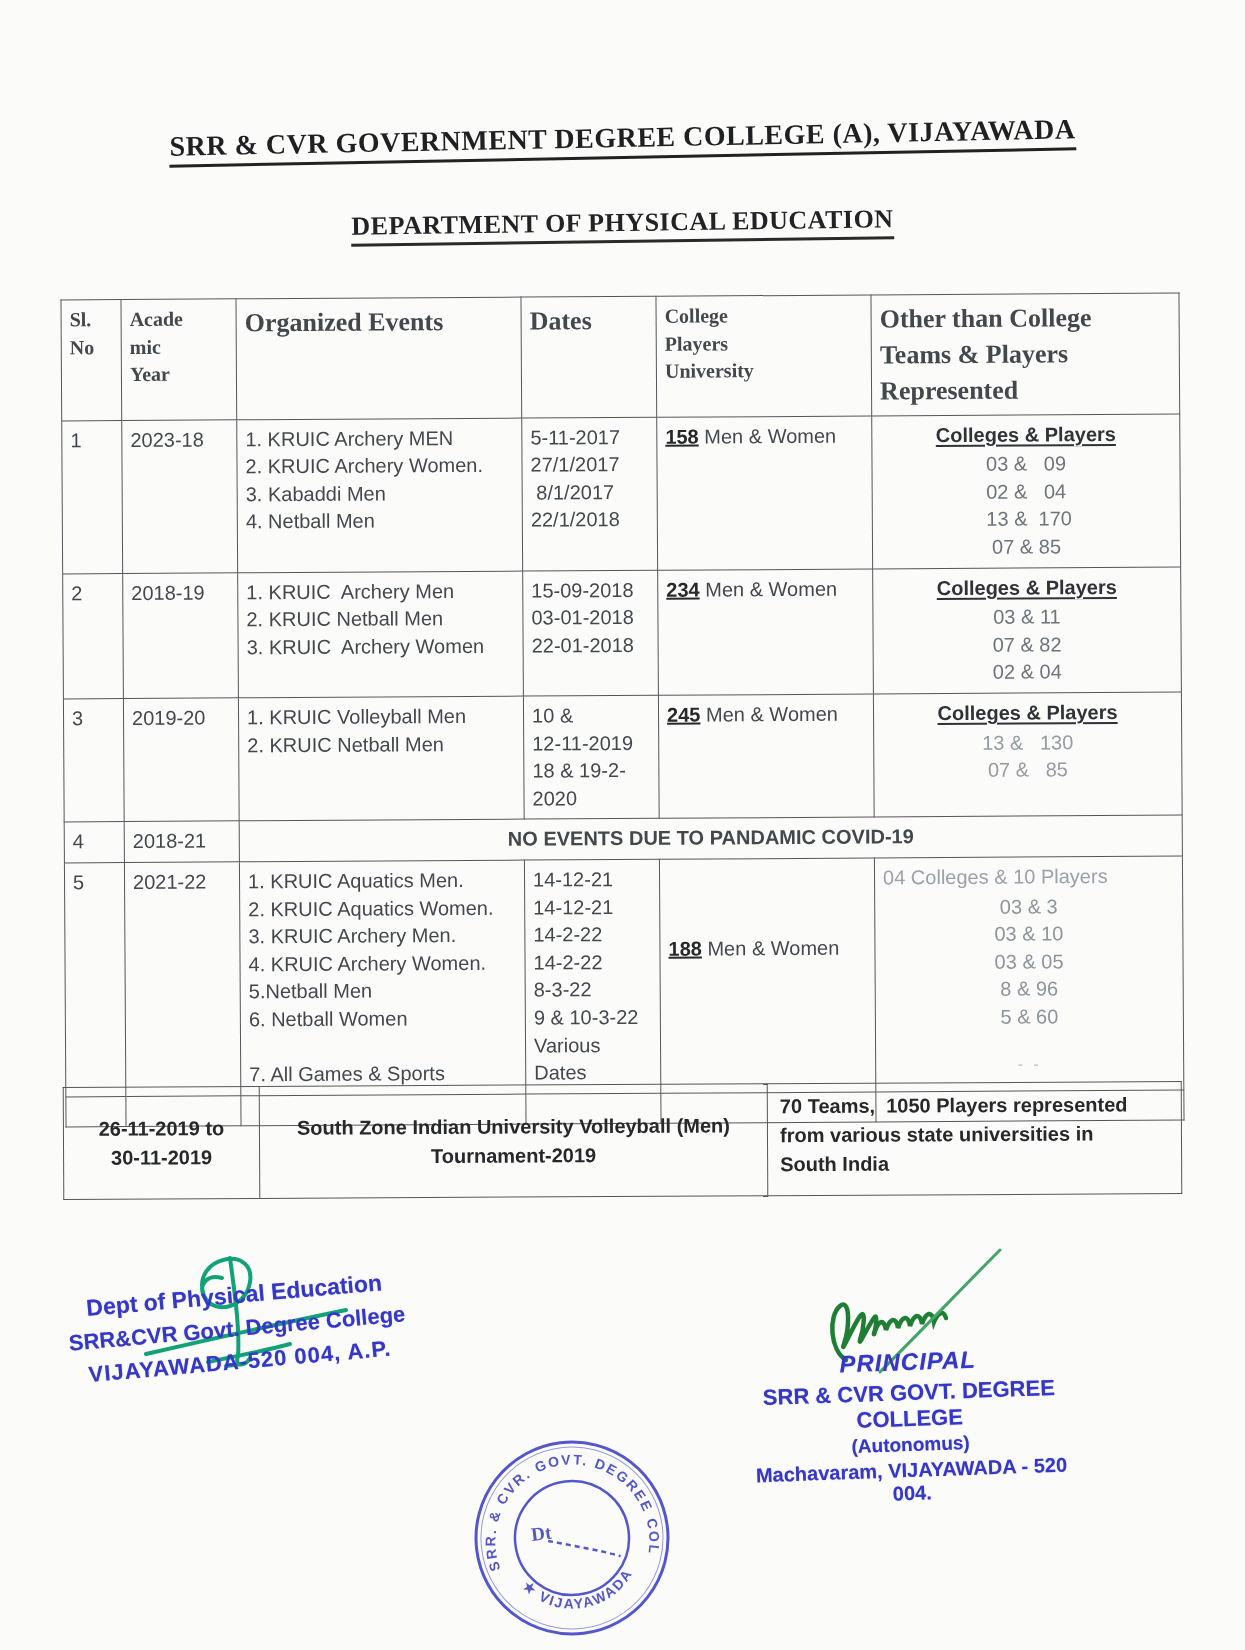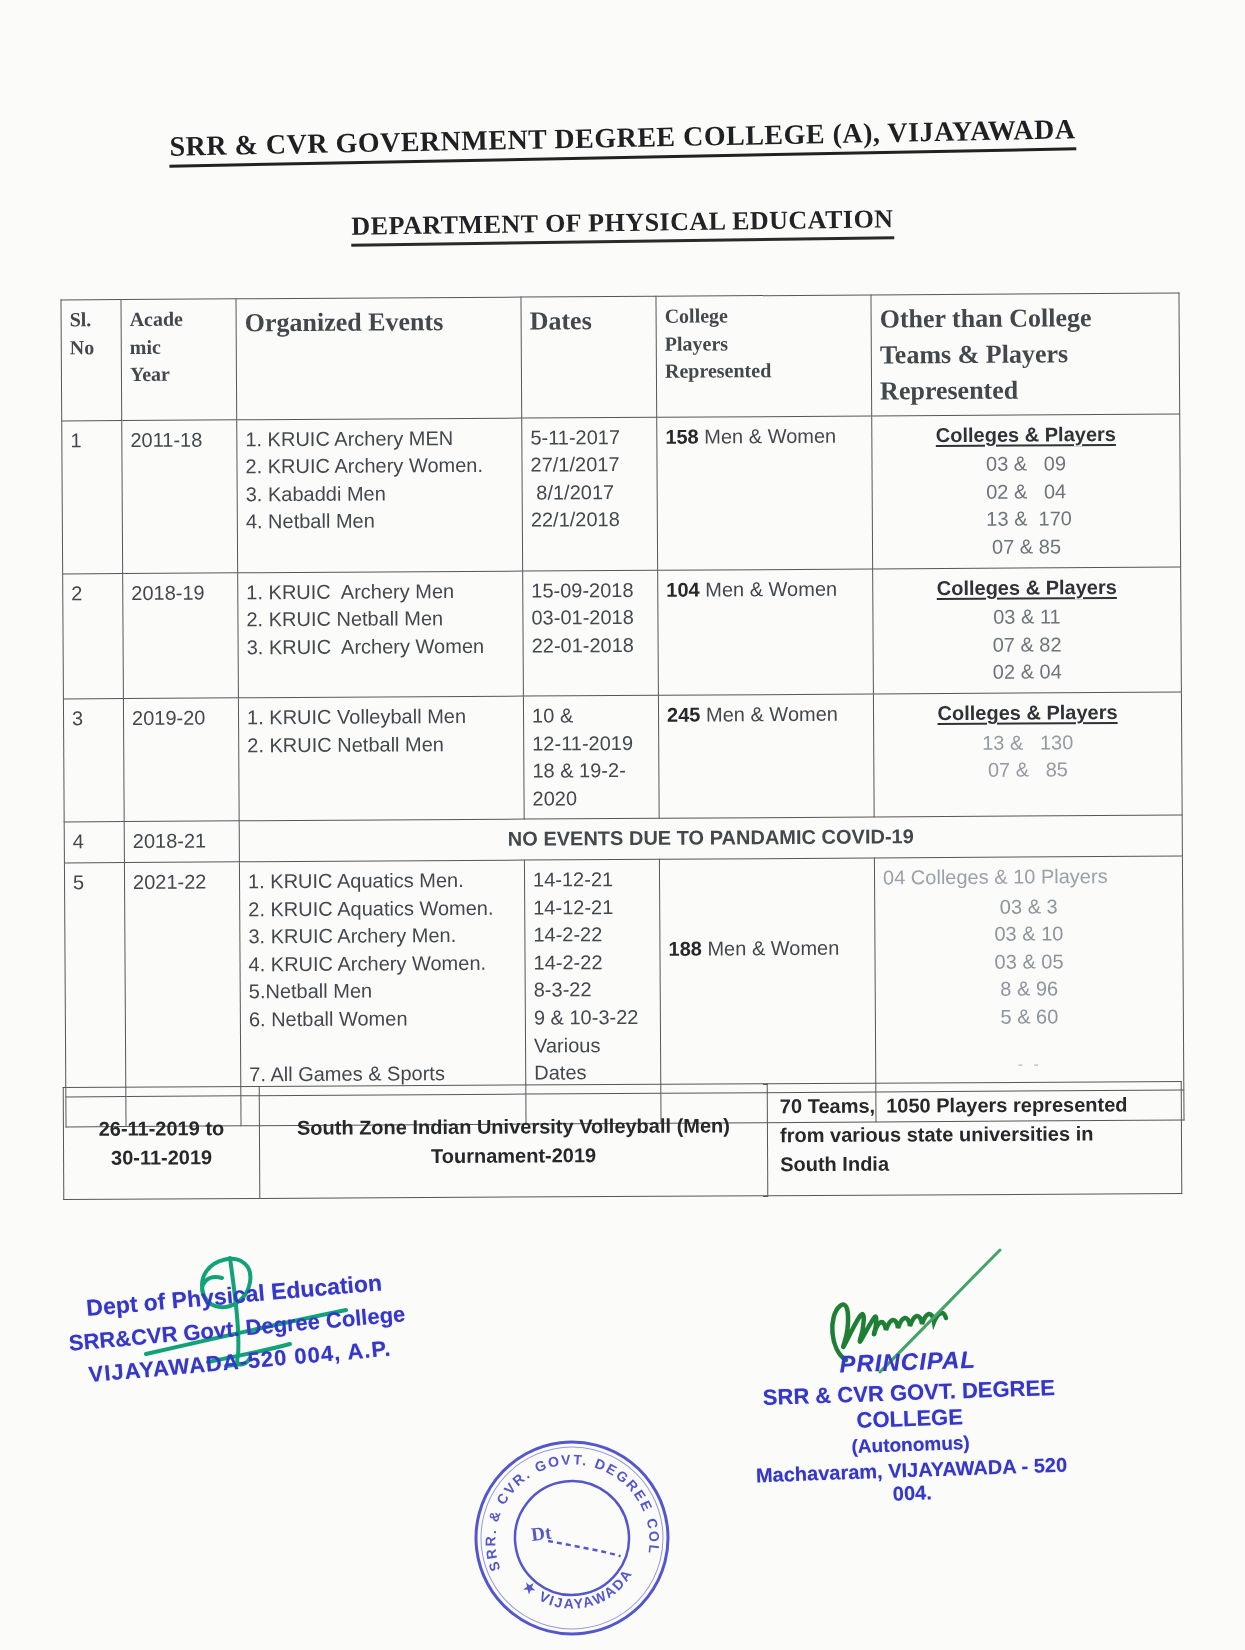--- a/index.html
+++ b/index.html
@@ -40,21 +40,21 @@
     font-family:"Liberation Serif", serif;font-weight:bold;font-size:25px;
     color:#1d1e20;line-height:1.3;padding-top:10px;
   }
   td.hdr.big{font-size:26px;}
   .r-head{height:118px}
   .r1{height:146px}.r2{height:112px}.r3{height:110px}.r4{height:30px}.r5{height:228px}
   .r-empty{height:30px}
   td.sl{padding-left:14px;}
   td.dates1{padding-top:36px;margin-left:16px;}
   td.players{color:#8d949b;}
-  td.players b{color:#26282a;font-weight:bold;}
+  td.players b{color:#26282a;font-weight:bold;text-decoration:underline;}
   td.players.mid{vertical-align:middle;padding-bottom:60px;}
   td.other{text-align:center;}
   .oth-head{
     font-weight:bold;color:#2f3338;text-decoration:underline;
     text-underline-offset:3px;margin-bottom:2px;
   }
   .oth-head.faded{color:#9aa1a8;text-decoration:none;font-weight:normal;text-align:left;}
   .oth-vals{color:#6d747b;}
   .oth-vals.light{color:#949ba2;}
   .oth-vals.lighter{color:#8d949b;}
@@ -114,29 +114,29 @@
         <tr class="r-head">
     <td class="hdr ml">Sl.
 No</td>
     <td class="hdr ml">Acade
 mic
 Year</td>
     <td class="hdr big ml">Organized Events</td>
     <td class="hdr big ml">Dates</td>
     <td class="hdr ml">College
 Players
-Represented</td>
+University</td>
     <td class="hdr big ml">Other than College
 Teams &amp; Players
 Represented</td>
   </tr>
 
   <tr class="r1">
     <td class="sl">1</td>
-    <td>2011-18</td>
+    <td>2023-18</td>
     <td class="ml">1. KRUIC Archery MEN
 2. KRUIC Archery Women.
 3. Kabaddi Men
 4. Netball Men</td>
     <td class="ml dates1">5-11-2017
 27/1/2017
  8/1/2017
 22/1/2018</td>
     <td class="players"><b>158</b><span> Men &amp; Women</span></td>
     <td class="other">
@@ -150,21 +150,21 @@
 
   <tr class="r2">
     <td class="sl">2</td>
     <td>2018-19</td>
     <td class="ml">1. KRUIC  Archery Men
 2. KRUIC Netball Men
 3. KRUIC  Archery Women</td>
     <td class="ml">15-09-2018
 03-01-2018
 22-01-2018</td>
-    <td class="players"><b>104</b><span> Men &amp; Women</span></td>
+    <td class="players"><b>234</b><span> Men &amp; Women</span></td>
     <td class="other">
       <div class="oth-head">Colleges &amp;  Players</div>
       <div class="oth-vals ml">03 &amp; 11
 07 &amp; 82
 02 &amp; 04</div>
     </td>
   </tr>
 
   <tr class="r3">
     <td class="sl">3</td>

